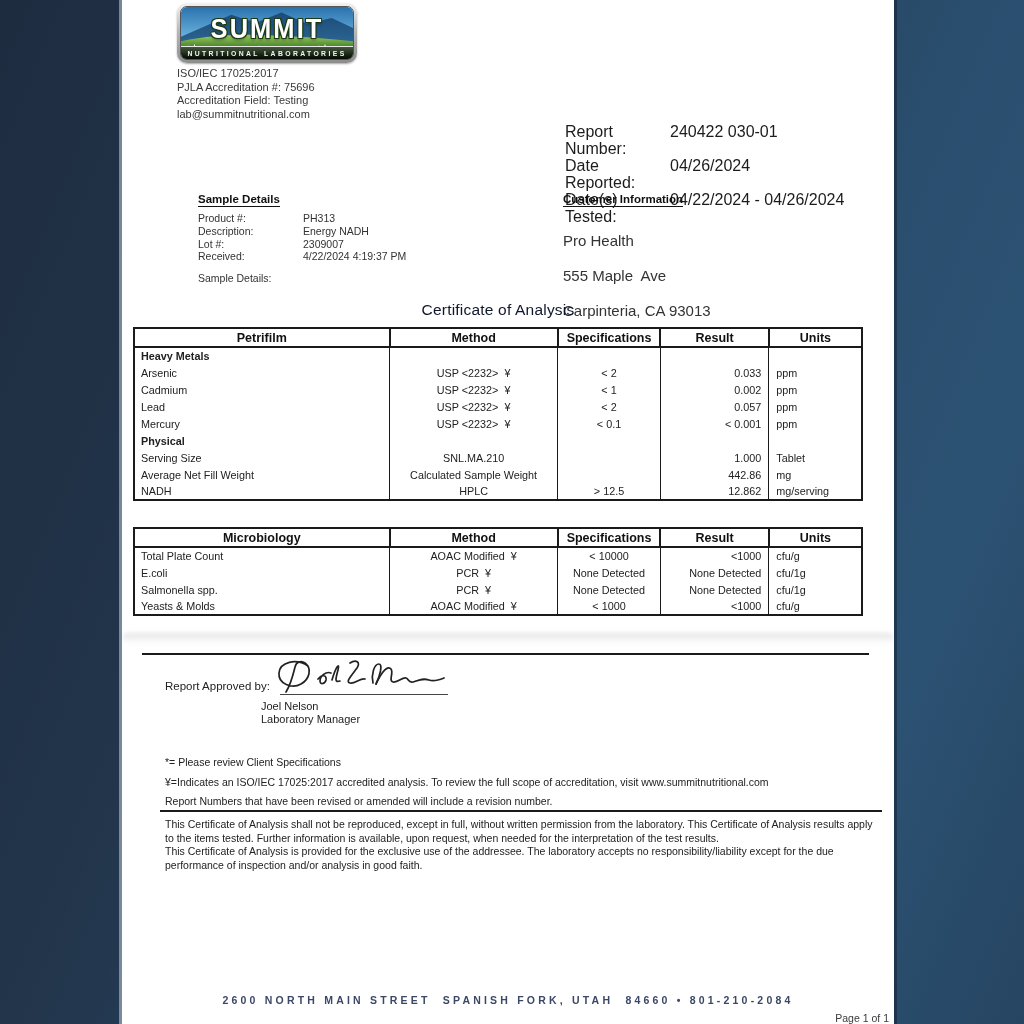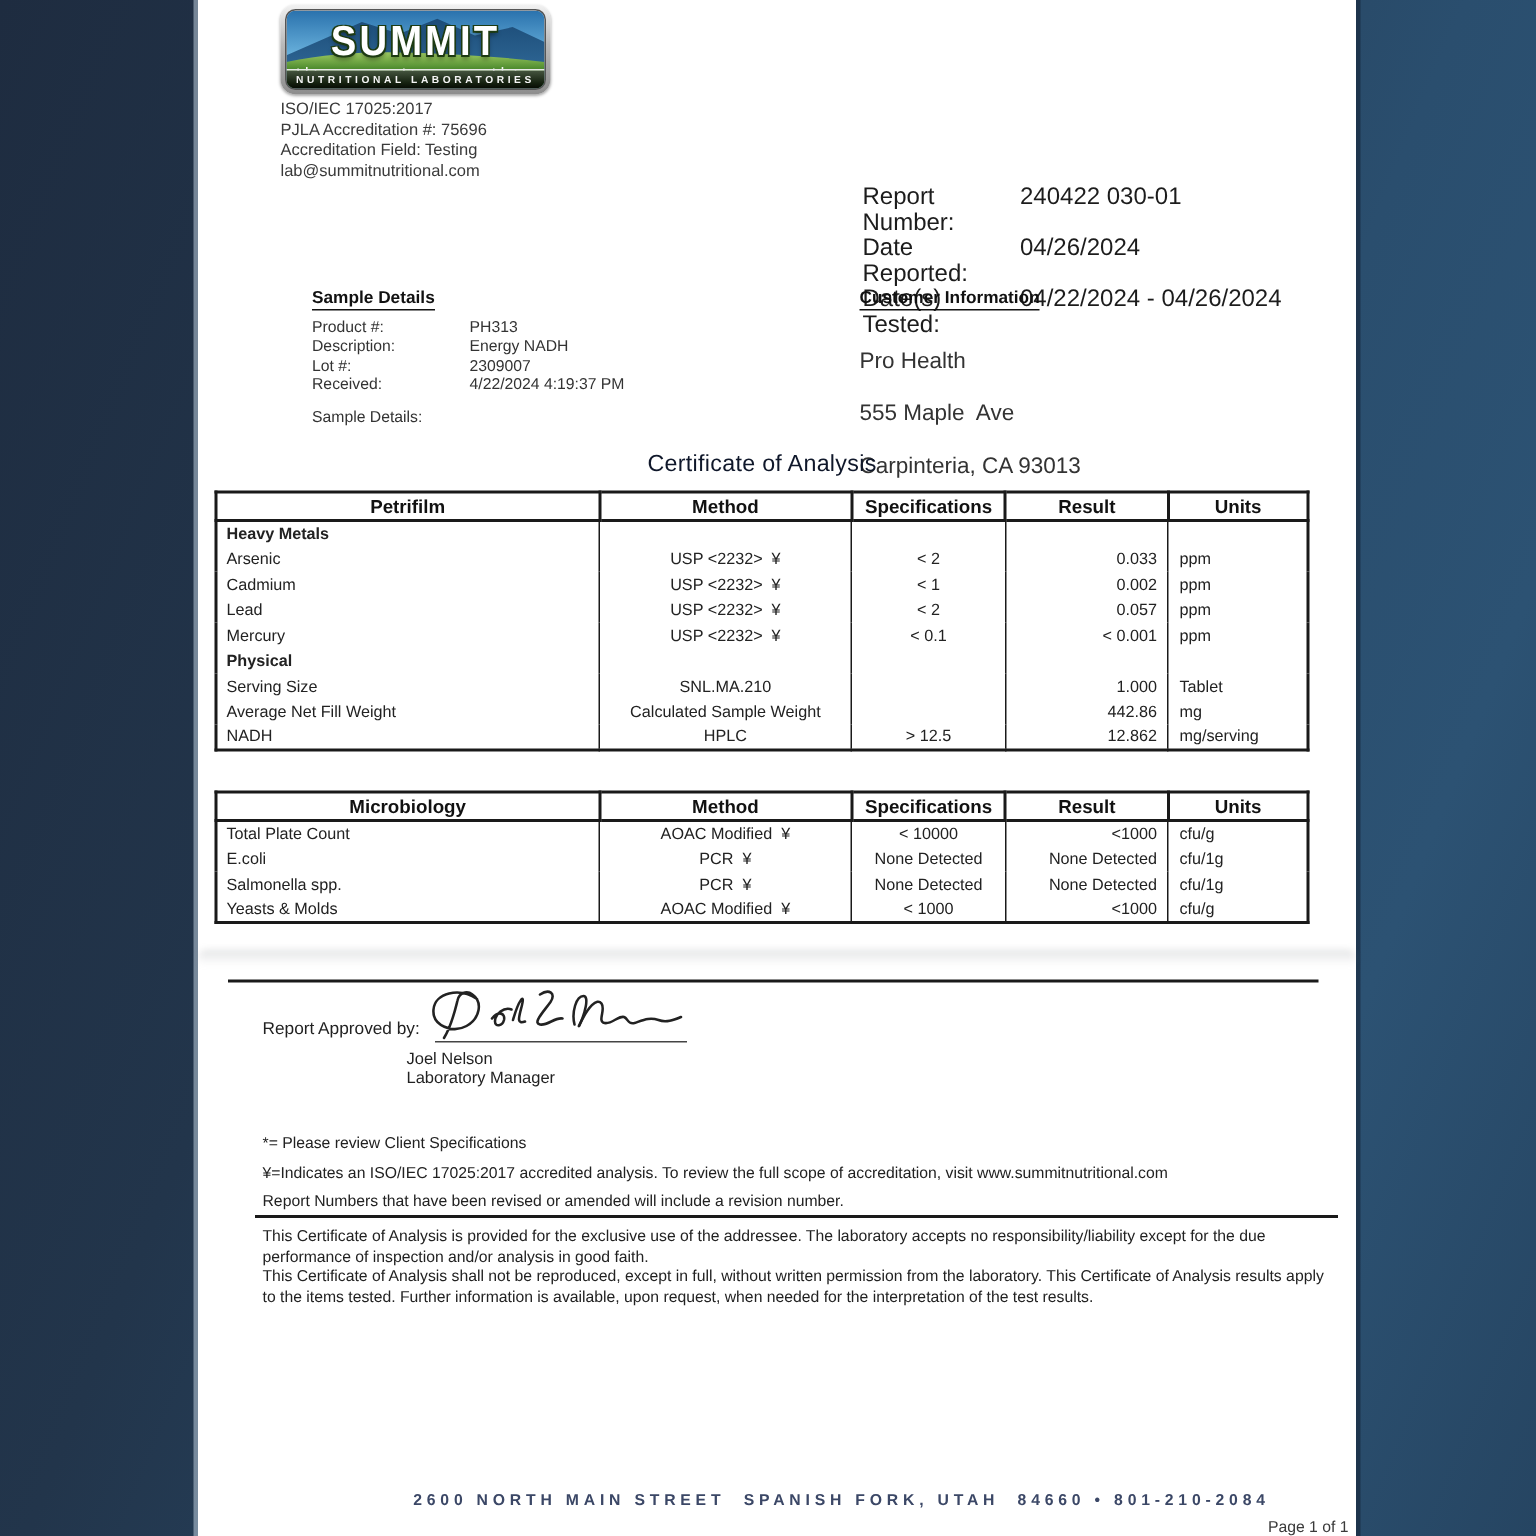--- a/index.html
+++ b/index.html
@@ -3,21 +3,21 @@
 <meta charset="utf-8">
 <style>
   * { margin:0; padding:0; box-sizing:border-box; }
   html,body { width:1024px; height:1024px; overflow:hidden; }
   body {
     font-family:"Liberation Sans","DejaVu Sans",sans-serif;
     background:linear-gradient(112deg,#1e2c40 0%,#22354b 30%,#2a4e6e 68%,#2c5273 82%,#264562 100%);
     position:relative; color:#222;
   }
   .page {
-    position:absolute; left:132px; top:0; width:772px; height:1024px;
+    position:absolute; left:122px; top:0; width:772px; height:1024px;
     background:#ffffff;
     box-shadow:-3px 0 0 rgba(190,205,220,.55), 3px 0 0 rgba(15,25,40,.45);
   }
   .abs { position:absolute; }
 
   
   .logo { left:55px; top:3px; width:180px; height:60px;
     background:linear-gradient(180deg,#f2f2f2 0%,#b9b9b9 45%,#8d8d8d 100%);
     border-radius:10px; padding:3px; box-shadow:0 1px 2px rgba(0,0,0,.35); }
   .logo-inner { position:relative; width:100%; height:100%; border-radius:7px; overflow:hidden; border:1px solid #555; }
@@ -81,21 +81,21 @@
   .sig-name-block { left:139px; top:700px; width:200px; text-align:left; font-size:11px; line-height:12.5px; color:#222; }
 
   
   .footnotes { left:43px; top:756px; font-size:10.5px; color:#222; }
   .footnotes div { margin-bottom:7.5px; }
   .rule-mid { left:38px; top:810px; width:722px; height:1.8px; background:#1a1a1a; }
   .disclaimer { left:43px; top:818px; width:719px; font-size:10.5px; line-height:13.6px; color:#222; }
 
   
   .footer-address { left:0; top:994px; width:772px; text-align:center;
-    font-size:10.5px; font-weight:bold; letter-spacing:3.2px; color:#3b4766; white-space:pre;margin-left:43px; }
+    font-size:10.5px; font-weight:bold; letter-spacing:3.2px; color:#3b4766; white-space:pre; }
   .page-label { right:5px; top:1012px; font-size:10.5px; color:#3a3a3a; }
 </style>
 </head>
 <body>
 
 <div class="page">
 
   <div class="abs logo">
     <div class="logo-inner">
       <svg class="logo-art" viewBox="0 0 178 47" preserveAspectRatio="none">
@@ -341,20 +341,20 @@
 
   <div class="abs footnotes">
     <div>*= Please review Client Specifications</div>
     <div>¥=Indicates an ISO/IEC 17025:2017 accredited analysis. To review the full scope of accreditation, visit www.summitnutritional.com</div>
     <div>Report Numbers that have been revised or amended will include a revision number.</div>
   </div>
 
   <div class="abs rule-mid"></div>
 
   <div class="abs disclaimer">
+    <div>This Certificate of Analysis shall not be reproduced, except in full, without written permission from the laboratory. This Certificate of Analysis results apply to the items tested. Further information is available, upon request, when needed for the interpretation of the test results.</div>
     <div>This Certificate of Analysis is provided for the exclusive use of the addressee. The laboratory accepts no responsibility/liability except for the due performance of inspection and/or analysis in good faith.</div>
-    <div>This Certificate of Analysis shall not be reproduced, except in full, without written permission from the laboratory. This Certificate of Analysis results apply to the items tested. Further information is available, upon request, when needed for the interpretation of the test results.</div>
   </div>
 
   <div class="abs footer-address">2600 NORTH MAIN STREET  SPANISH FORK, UTAH  84660 • 801-210-2084</div>
   <div class="abs page-label">Page 1 of 1</div>
 
 </div>
 
 </body></html>

